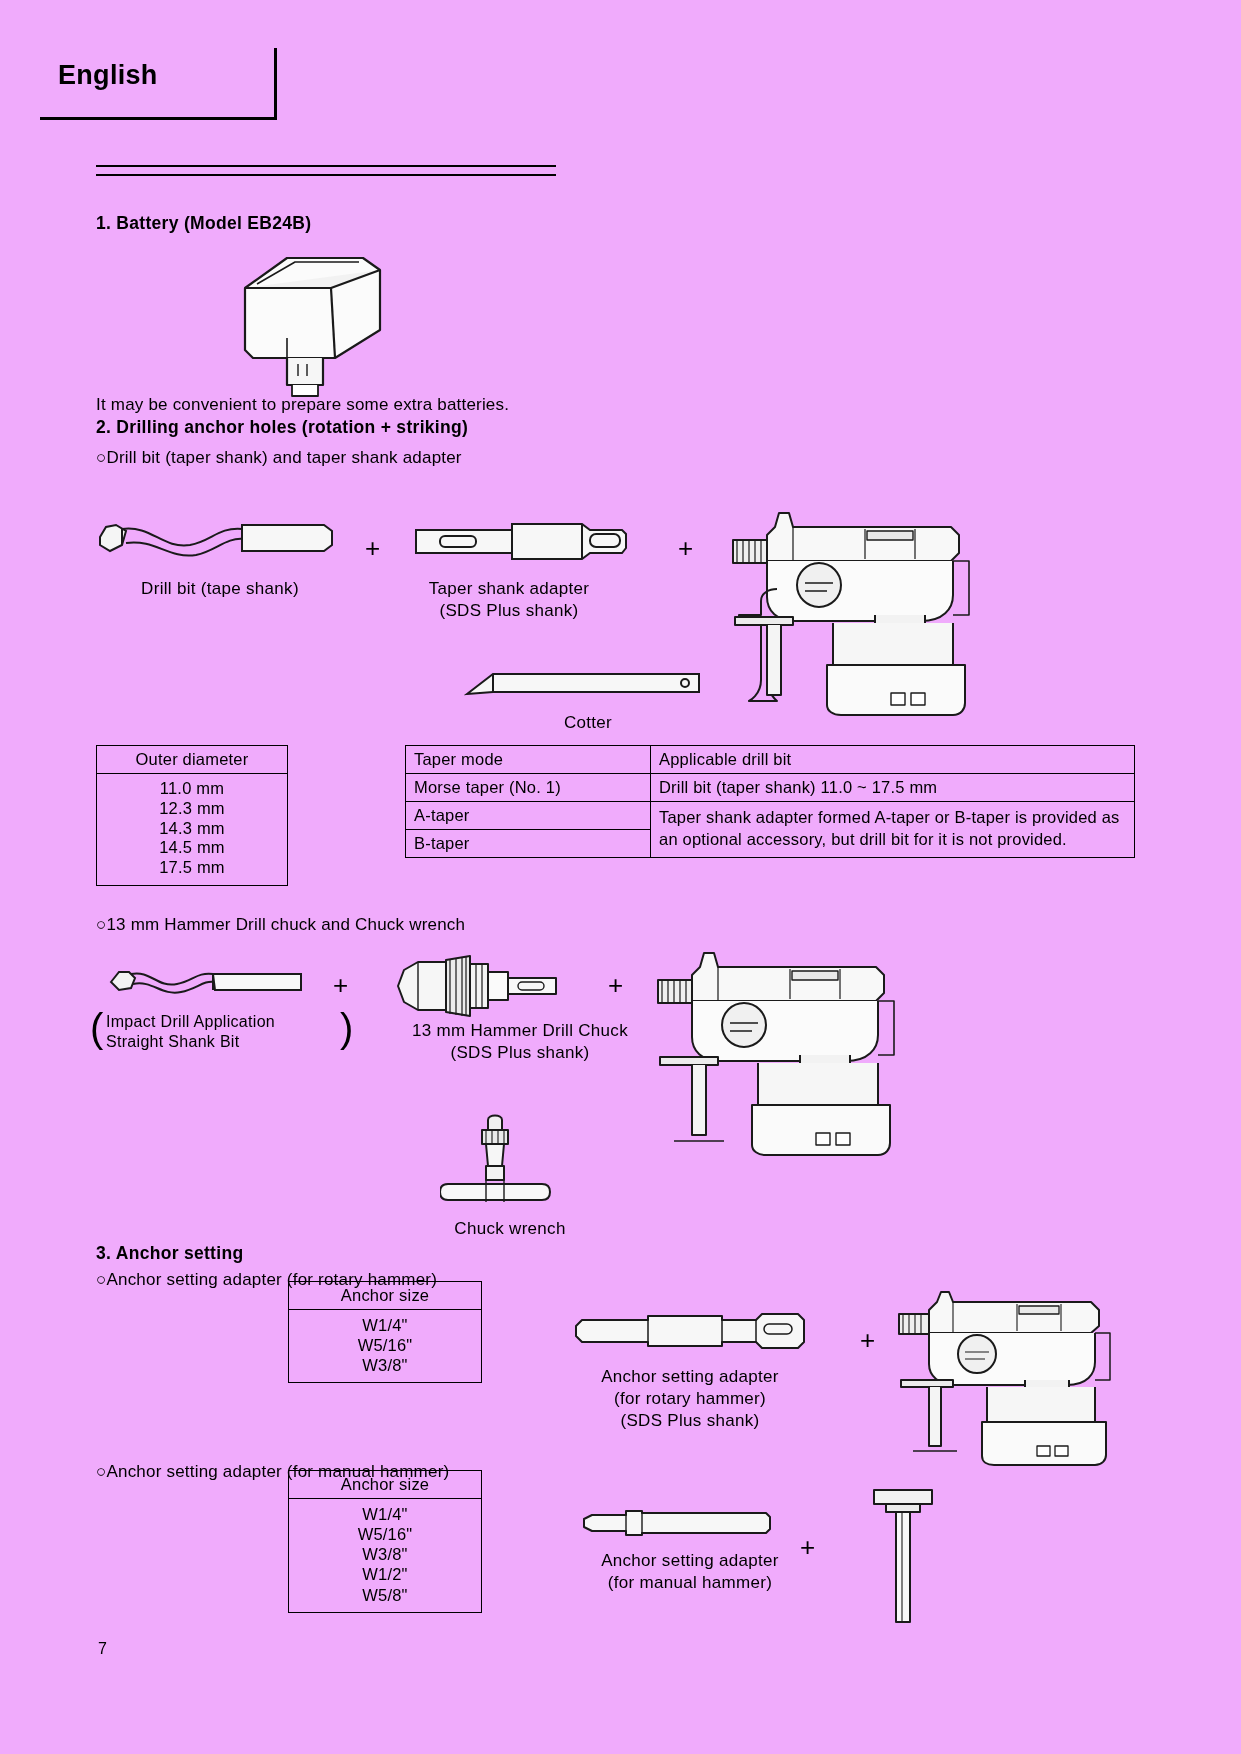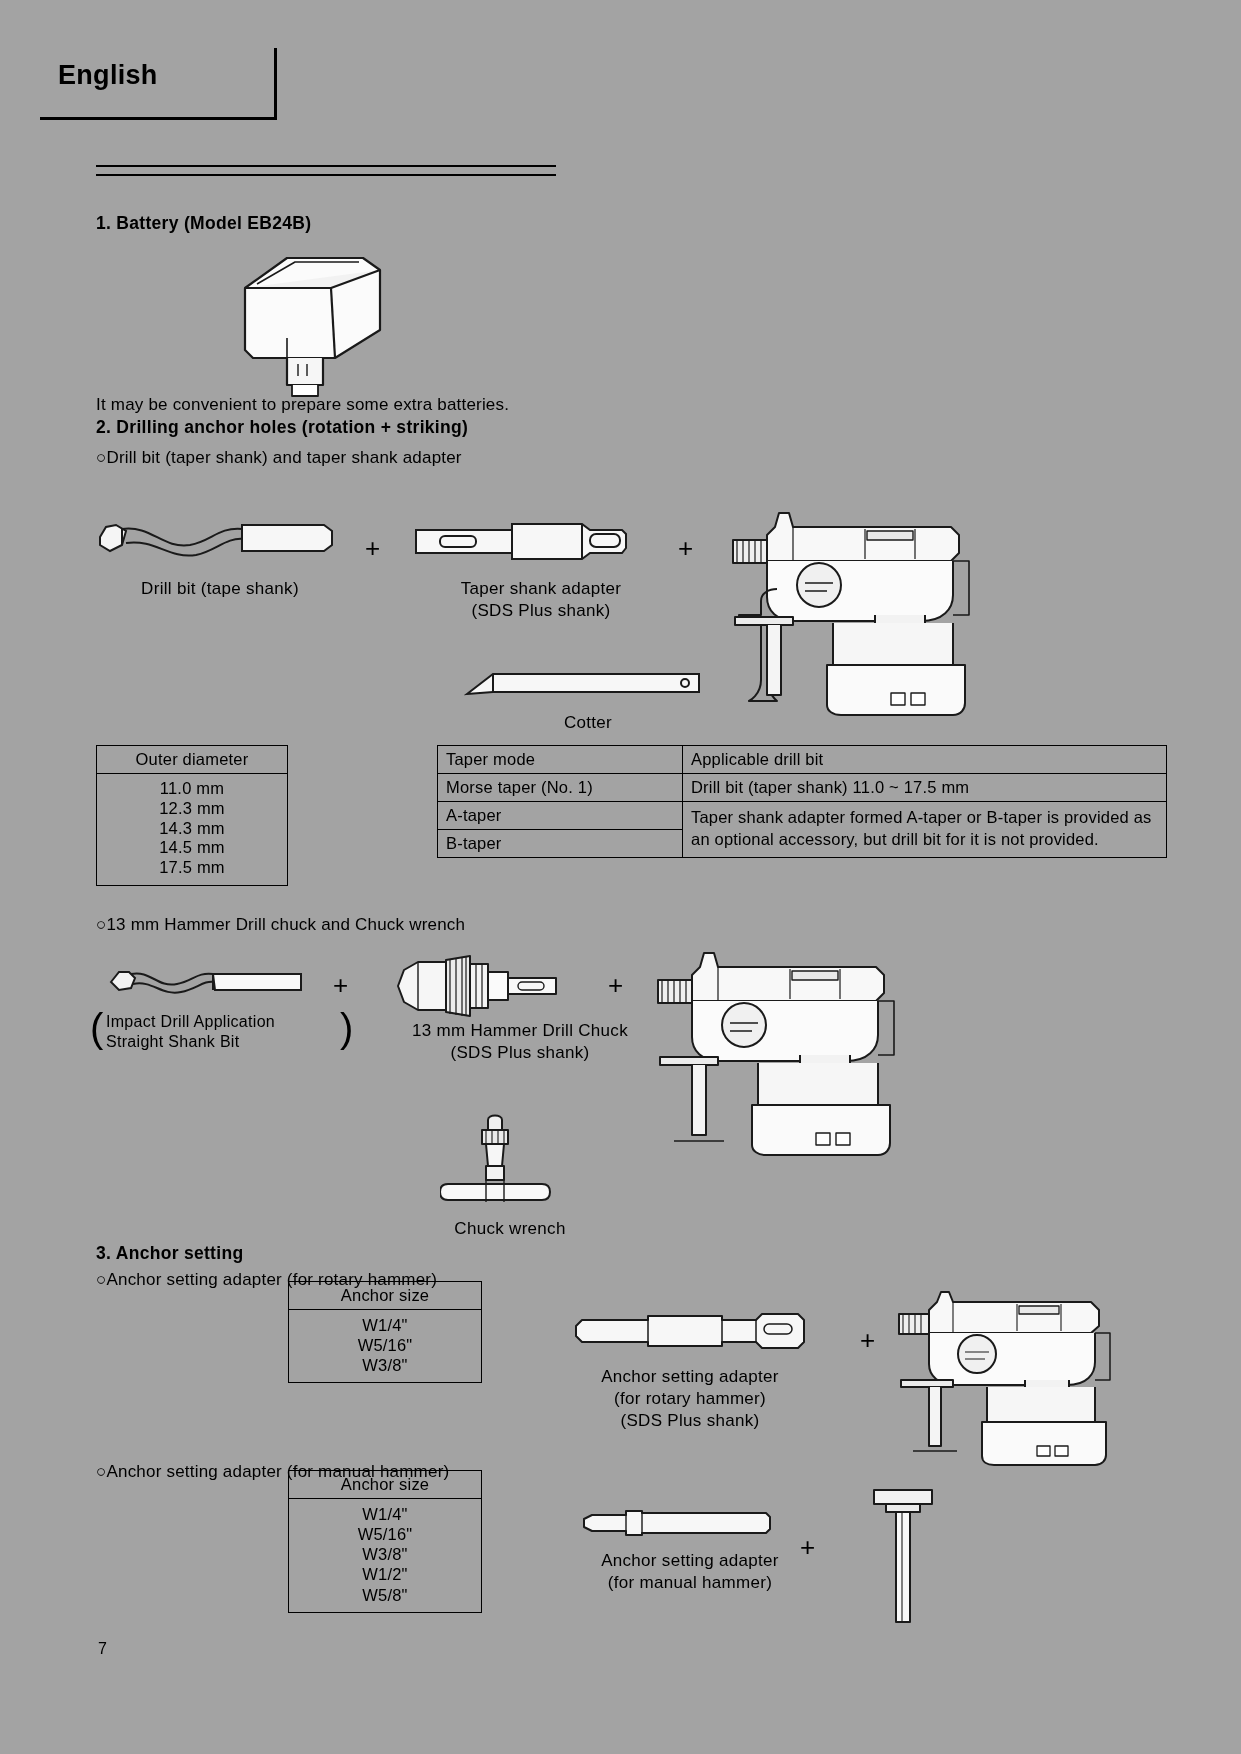--- a/index.html
+++ b/index.html
@@ -9,21 +9,21 @@
   }
   body {
     font-family: "Liberation Sans", sans-serif;
     color: #000000;
   }
   .page {
     position: relative;
     width: 1241px;
     height: 1754px;
     margin: 0 auto;
-    background: #a3a3a3;
+    background: #f0abfc;
     overflow: hidden;
   }
 
   
   .lang-box {
     position: absolute;
     left: 40px;
     top: 48px;
     width: 237px;
     height: 72px;
@@ -117,21 +117,20 @@
   #outer-diameter-table .list {
     padding: 5px 4px 7px 4px;
     line-height: 1.2;
   }
 
   
   #taper-table {
     left: 405px;
     top: 745px;
     width: 730px;
-    margin-left: 32px;
   }
   #taper-table td {
     vertical-align: top;
   }
 
   
   #anchor-size-table-1 {
     left: 288px;
     top: 1281px;
     width: 194px;
@@ -210,21 +209,21 @@
   <div class="art" style="left:412px; top:520px;">
     <svg width="220" height="50" viewBox="0 0 220 50">
       <g fill="none" stroke="#1a1a1a" stroke-width="2">
         <path d="M4,10 L100,10 L100,4 L170,4 L178,10 L210,10 L214,14 L214,28 L210,33 L178,33 L170,39 L100,39 L100,33 L4,33 Z" fill="#f7f7f7"></path>
         <rect x="28" y="16" width="36" height="11" rx="5"></rect>
         <rect x="178" y="14" width="30" height="13" rx="6"></rect>
         <path d="M100,10 L100,33 M170,4 L170,39"></path>
       </g>
     </svg>
   </div>
-  <div class="caption" style="left:416px; top:578px; width:250px;">
+  <div class="caption" style="left:384px; top:578px; width:250px;">
     <div>Taper shank adapter</div>
     <div>(SDS Plus shank)</div>
   </div>
 
   <div class="plus" style="left:678px; top:533px;">+</div>
 
   <div class="art" style="left:463px; top:660px;">
     <svg width="250" height="44" viewBox="0 0 250 44">
       <g fill="none" stroke="#1a1a1a" stroke-width="2">
         <path d="M4,34 L30,14 L236,14 L236,32 L30,32 Z" fill="#f7f7f7"></path>

